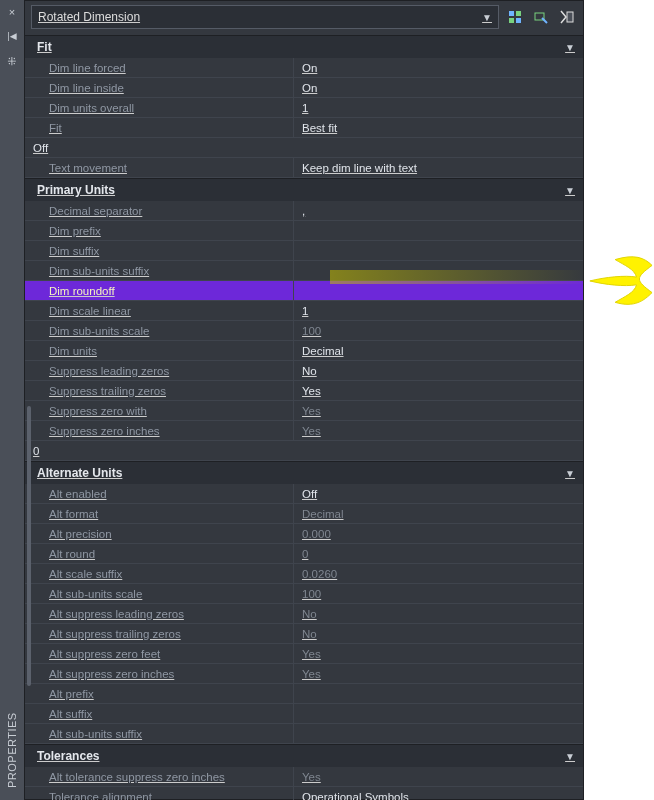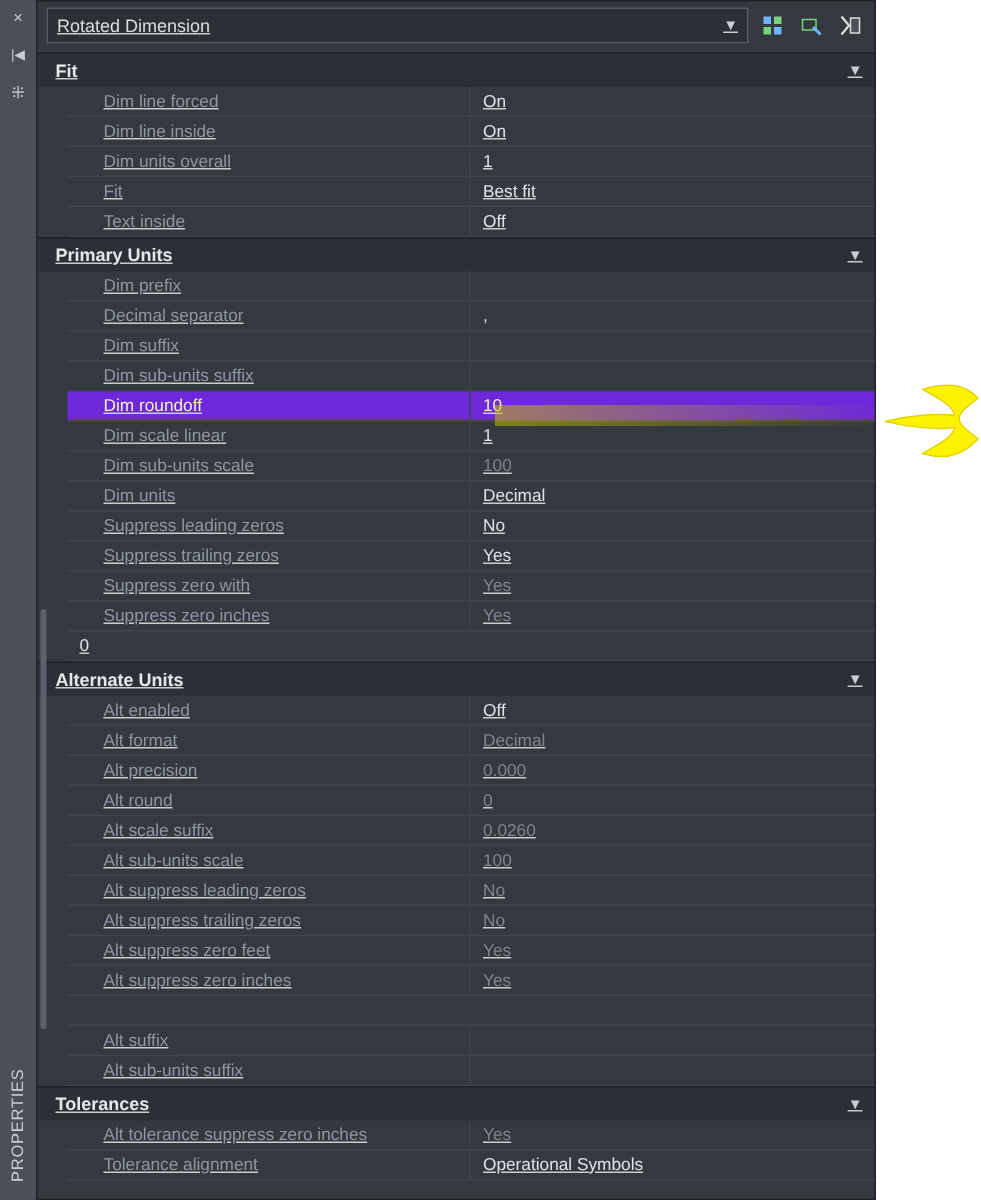--- a/index.html
+++ b/index.html
@@ -90,21 +90,20 @@
     justify-content: space-between;
     padding: 0 8px 0 12px;
     font-weight: bold;
     color: #e4e7ec;
   }
   .row {
     display: flex;
     height: 19px;
     border-bottom: 1px solid #3f444d;
     font-size: 11.5px;
-    margin-left: 20px;
   }
   .row .cell-label {
     width: 244px;
     padding-left: 24px;
     display: flex;
     align-items: center;
     color: #8f97a3;
     border-right: 1px solid #3f444d;
   }
   .row .cell-value {
@@ -211,46 +210,48 @@
       </div>
       <div class="row">
         <div class="cell-label">Dim units overall</div>
         <div class="cell-value">1</div>
       </div>
       <div class="row">
         <div class="cell-label">Fit</div>
         <div class="cell-value">Best fit</div>
       </div>
       <div class="row">
-        <div class="cell-label">Text inside</div>
         <div class="cell-value">Off</div>
+      </div>
+      <div class="row">
+        <div class="cell-label">Text movement</div>
+        <div class="cell-value">Keep dim line with text</div>
       </div>
       <div class="section-head">
         <span>Primary Units</span>
         <span class="chev">▼</span>
       </div>
       <div class="row">
-        <div class="cell-label">Dim prefix</div>
-        <div class="cell-value"></div>
-      </div>
-      <div class="row">
         <div class="cell-label">Decimal separator</div>
         <div class="cell-value">,</div>
       </div>
       <div class="row">
+        <div class="cell-label">Dim prefix</div>
+        <div class="cell-value"></div>
+      </div>
+      <div class="row">
         <div class="cell-label">Dim suffix</div>
         <div class="cell-value"></div>
       </div>
       <div class="row">
         <div class="cell-label">Dim sub-units suffix</div>
         <div class="cell-value"></div>
       </div>
       <div class="row hl">
         <div class="cell-label">Dim roundoff</div>
-        <div class="cell-value">10</div>
       </div>
       <div class="row">
         <div class="cell-label">Dim scale linear</div>
         <div class="cell-value">1</div>
       </div>
       <div class="row dim">
         <div class="cell-label">Dim sub-units scale</div>
         <div class="cell-value">100</div>
       </div>
       <div class="row">
@@ -314,20 +315,21 @@
       </div>
       <div class="row dim">
         <div class="cell-label">Alt suppress zero feet</div>
         <div class="cell-value">Yes</div>
       </div>
       <div class="row dim">
         <div class="cell-label">Alt suppress zero inches</div>
         <div class="cell-value">Yes</div>
       </div>
       <div class="row dim">
+        <div class="cell-label">Alt prefix</div>
         <div class="cell-value"></div>
       </div>
       <div class="row dim">
         <div class="cell-label">Alt suffix</div>
         <div class="cell-value"></div>
       </div>
       <div class="row dim">
         <div class="cell-label">Alt sub-units suffix</div>
         <div class="cell-value"></div>
       </div>

